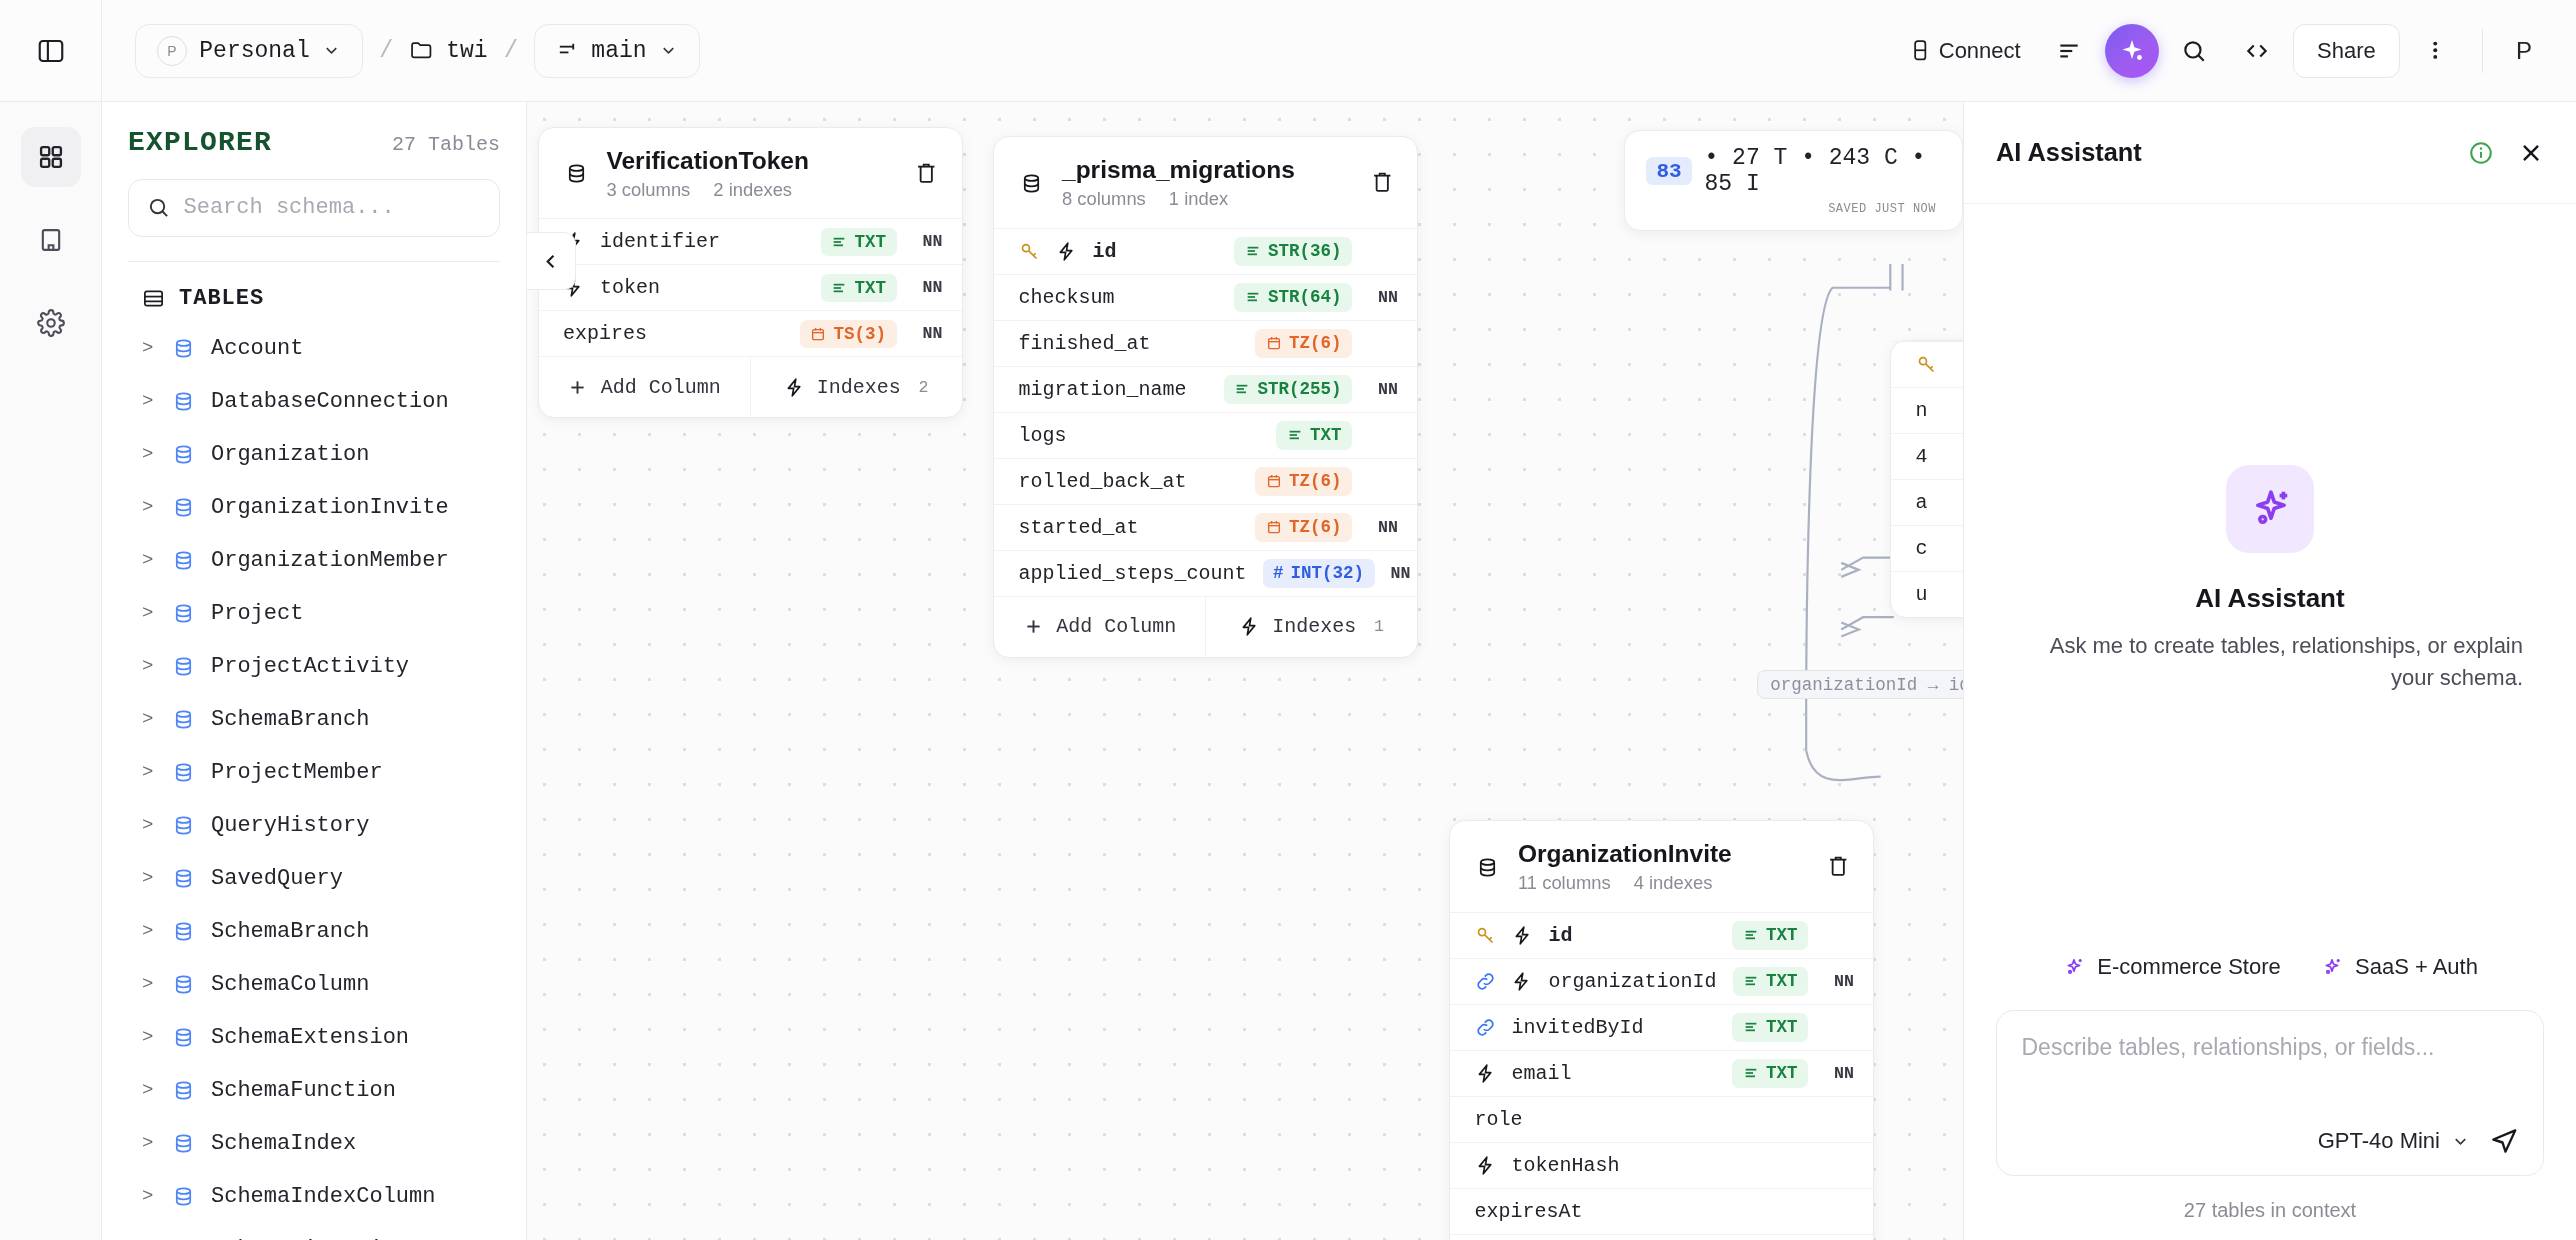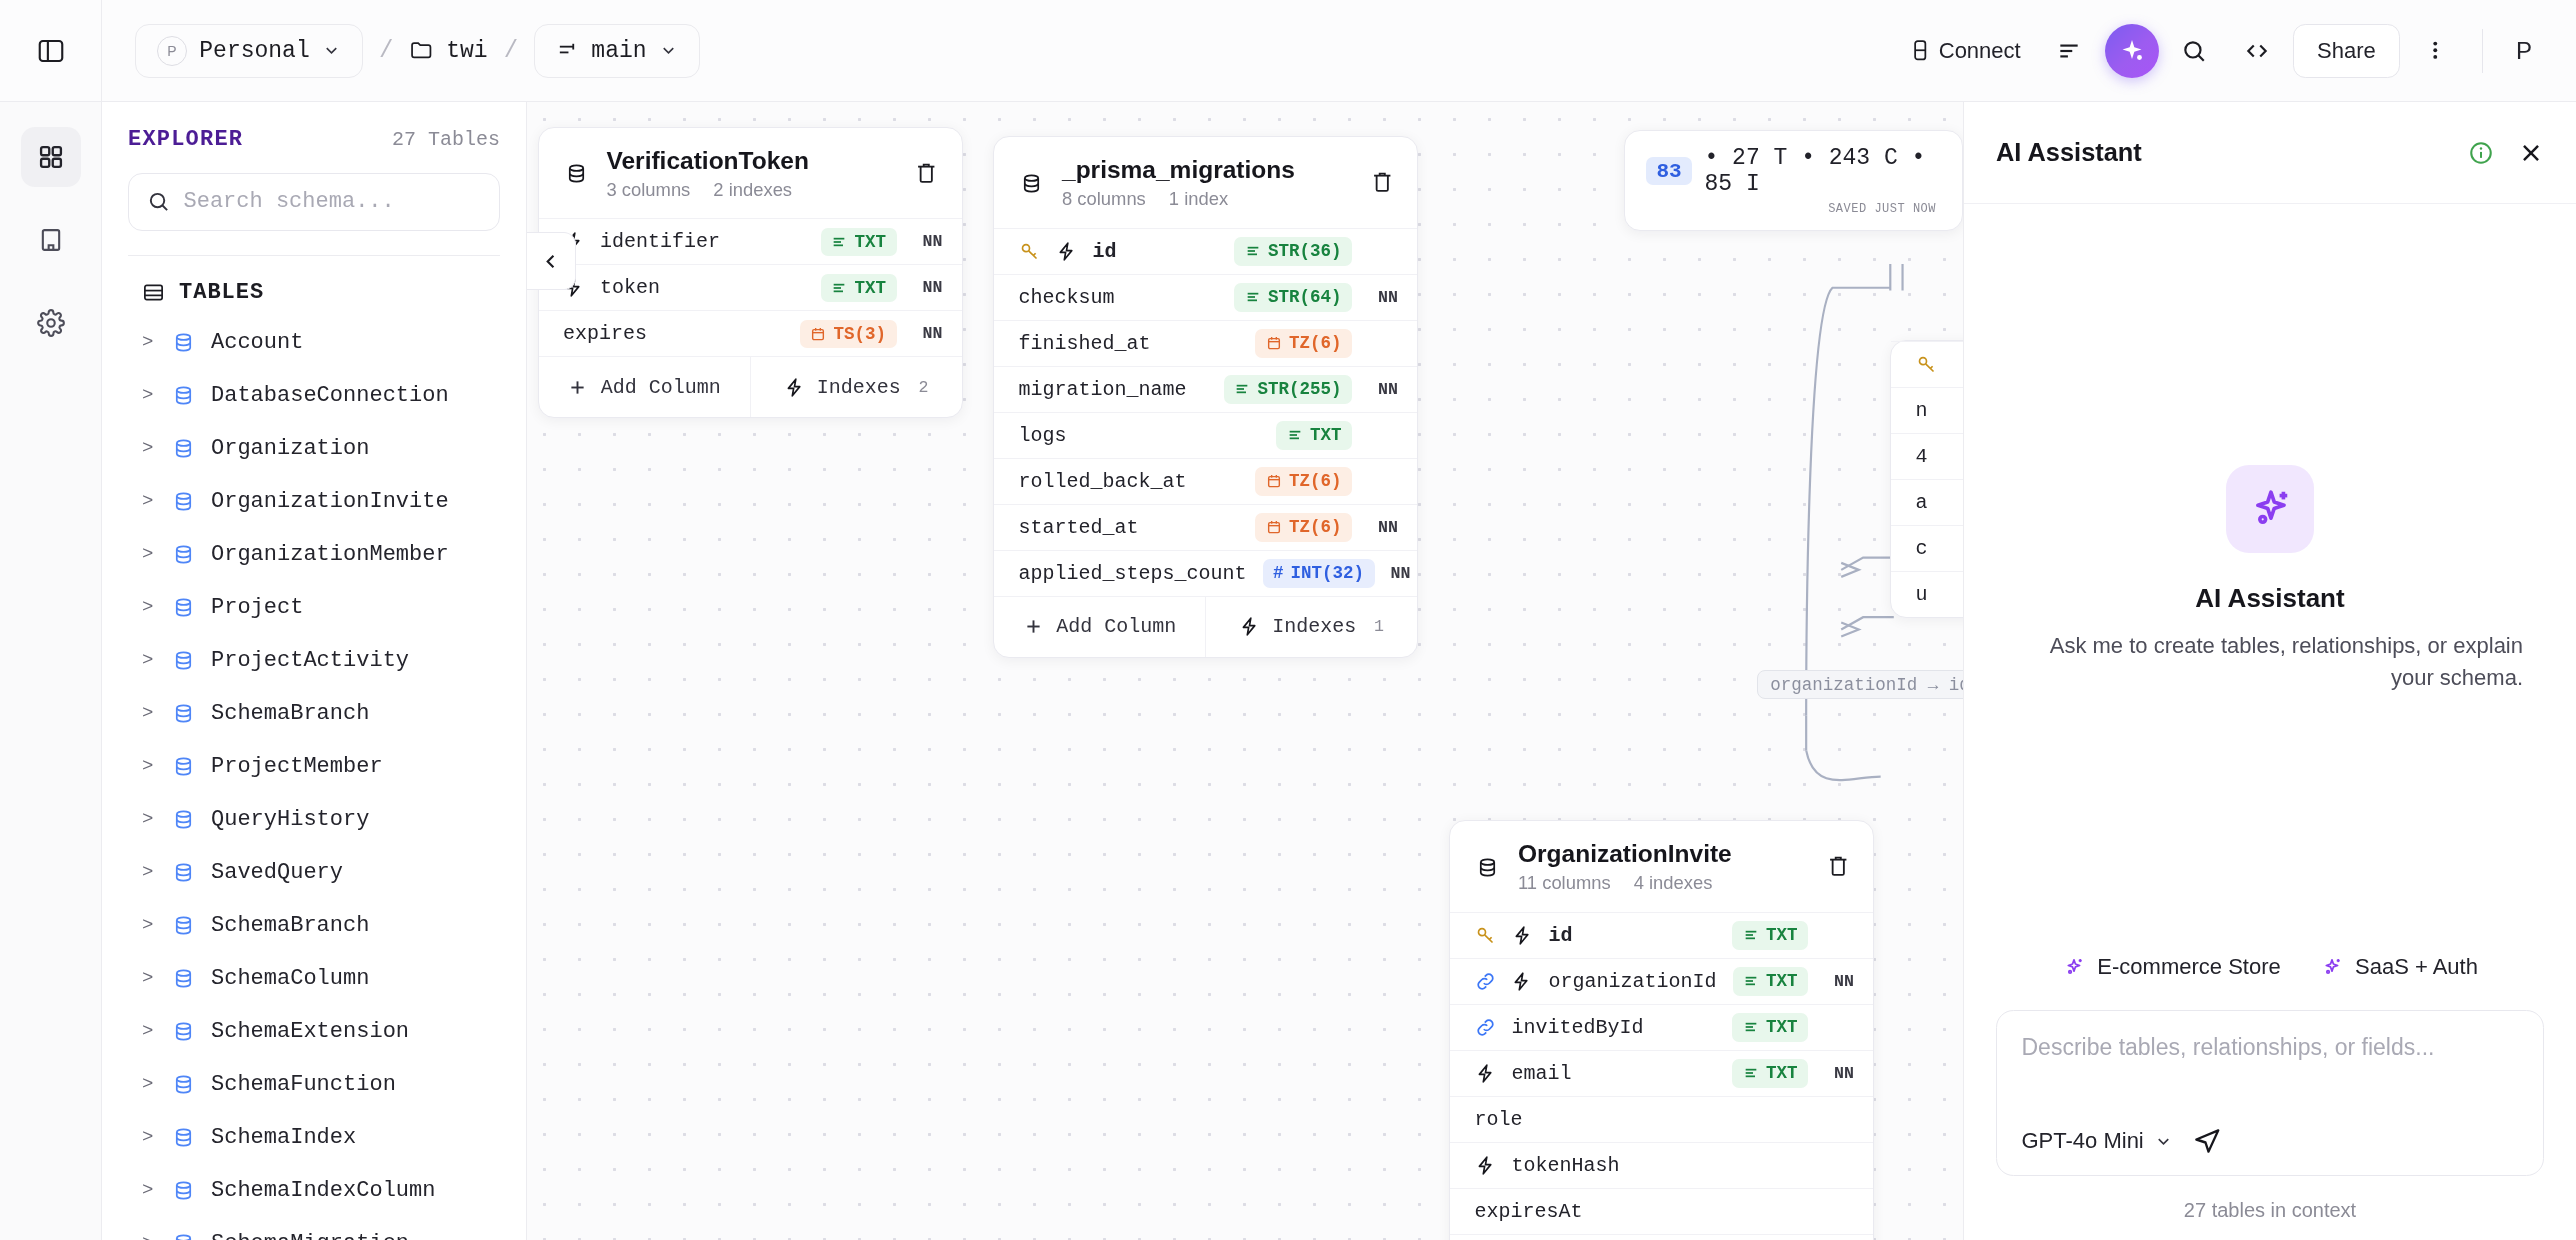--- a/index.html
+++ b/index.html
@@ -69,21 +69,21 @@
     align-items: center; justify-content: center; cursor: pointer; }
   .rail-btn.active { background: #f0f0f3; }
 
   
   #explorer {
     position: absolute; top: 102px; left: 102px; width: 425px; height: 1139px;
     background: #fff; border-right: 0.9px solid #ececf0; overflow: hidden;
   }
   #exp-head { padding: 24.5px 26px 0 26px; }
   .exp-title-row { display: flex; align-items: baseline; justify-content: space-between; }
-  #exp-title { font-size: 22px; font-weight: 700; letter-spacing: 1.2px; color: #4c1d95;
+  #exp-title { font-size: 28px; font-weight: 700; letter-spacing: 1.2px; color: #14532d;
     font-family: "Liberation Mono", monospace; }
   #exp-count { font-size: 20px; color: #8b8b96; font-family: "Liberation Mono", monospace; }
   #exp-search {
     margin-top: 21px; height: 58px; border: 0.9px solid #e8e8ee; border-radius: 14px;
     display: flex; align-items: center; gap: 14px; padding: 0 17.5px; cursor: text;
   }
   #exp-search-input {
     border: none; outline: none; font-size: 22px; color: #1c1c22; background: transparent;
     font-family: "Liberation Mono", monospace; width: 289px;
   }
@@ -178,21 +178,21 @@
   #ai-desc { font-size: 22px; color: #4d4d59; text-align: right; line-height: 1.42;
     margin-top: 16px; max-width: 526px; }
   #ai-chips { display: flex; gap: 39px; justify-content: center; padding: 0 0 30px 0; }
   .ai-chip { display: flex; align-items: center; gap: 12.3px; font-size: 22px; color: #23232b;
     cursor: pointer; }
   #ai-input-wrap { margin: 0 32px 23px 32px; border: 0.9px solid #e8e8ee; border-radius: 17.5px;
     padding: 23px 24.5px 19px 24.5px; min-height: 166px; display: flex; flex-direction: column; }
   #ai-input { border: none; outline: none; font-size: 23px; color: #16161c; background: transparent;
     width: 100%; }
   #ai-input::placeholder { color: #a9a9b4; }
-  #ai-input-foot { margin-top: auto; display: flex; align-items: center; justify-content: flex-start;
+  #ai-input-foot { margin-top: auto; display: flex; align-items: center; justify-content: flex-end;
     gap: 19px; }
   #ai-model { font-size: 22px; color: #23232b; display: flex; align-items: center; gap: 10.5px;
     cursor: pointer; }
   #ai-context { text-align: center; font-size: 20px; color: #8b8b96; padding-bottom: 19px; }
 </style>
 </head>
 <body>
 
 <div id="topbar">
   <div id="sidebar-toggle">

